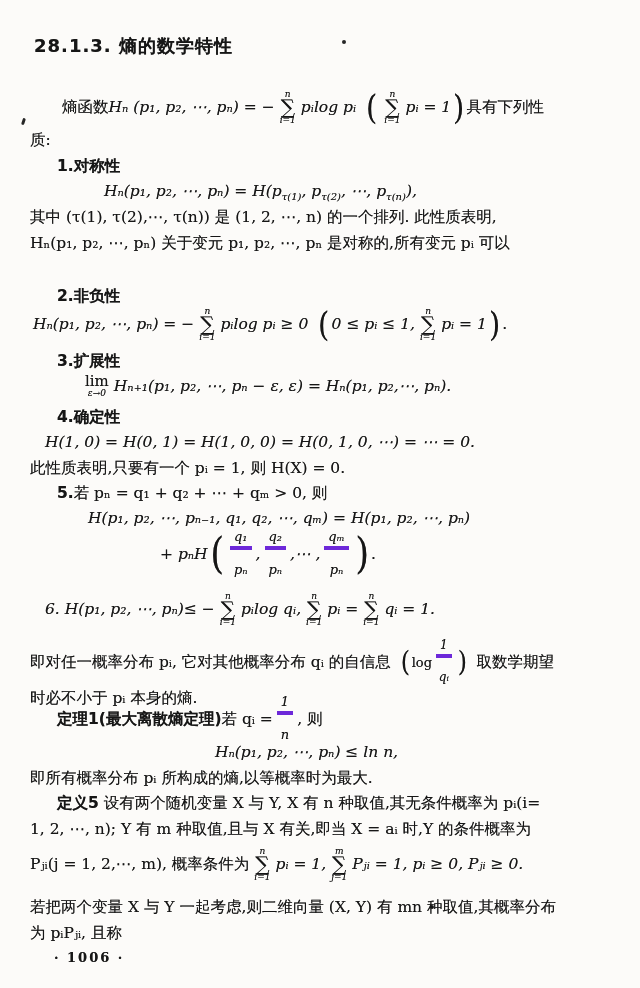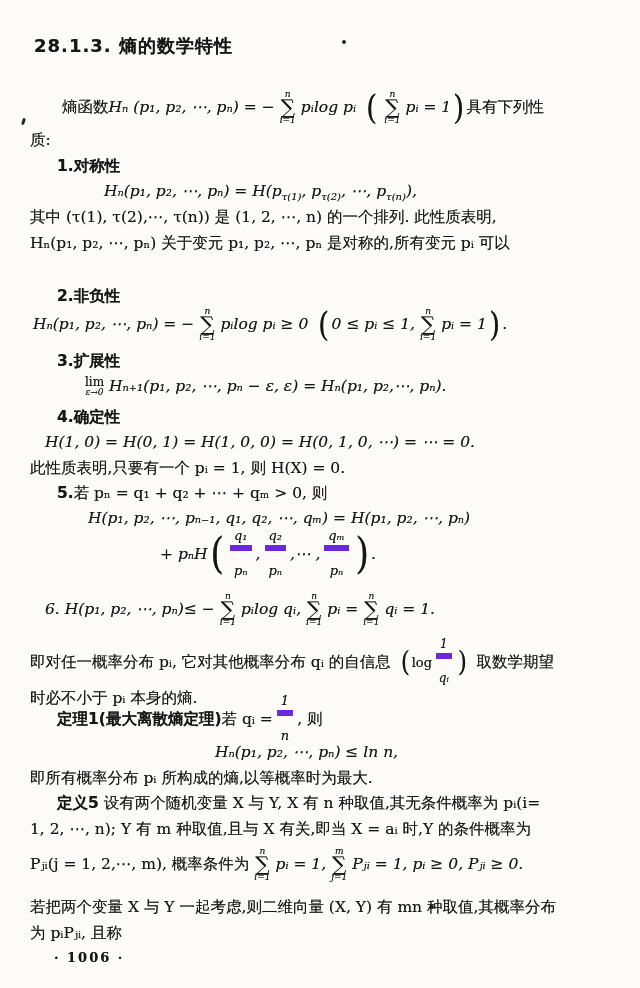--- a/index.html
+++ b/index.html
@@ -19,24 +19,24 @@
   .bold{font-weight:normal;}
   .it{font-style:italic;}
   .sum{display:inline-flex;flex-direction:column;align-items:center;line-height:1;margin:0 5px;font-style:normal;font-weight:normal;}
   .sum .sl{font-size:9px;font-style:italic;}
   .sum .sg{font-size:20px;line-height:17px;}
   .sum .sb{font-size:9px;font-style:italic;}
   .bigp{font-size:34px;font-weight:300;font-style:normal;line-height:1;margin:0 1px;transform:scaleX(.85);}
   .bigp.xl{font-size:42px;}
   .bigp.md{font-size:28px;}
   .frac{display:inline-flex;flex-direction:column;align-items:center;margin:0 4px;line-height:1.15;font-size:13px;}
-  .frac .fn{border-bottom:6px solid #6d28d9;padding:0 4px 1px;}
+  .frac .fn{border-bottom:4px solid #6d28d9;padding:0 4px 1px;}
   .frac .fd{padding-top:13px;}
   .lims{display:inline-flex;flex-direction:column;align-items:center;line-height:1;margin-right:5px;}
-  .lims .lt{font-size:12px;font-style:normal;text-align:center;}
+  .lims .lt{font-size:15px;font-style:normal;text-align:center;}
   .lims .lb{font-size:9px;font-style:italic;}
   sub{font-size:10px;}
   .sp{display:inline-block;width:8px;}
   .speck{position:absolute;background:#262626;border-radius:50%;}
   .footer{position:absolute;top:950px;left:54px;font-size:13px;font-weight:bold;letter-spacing:2px;}
 </style>
 </head>
 <body>
 
 <div class="page">

